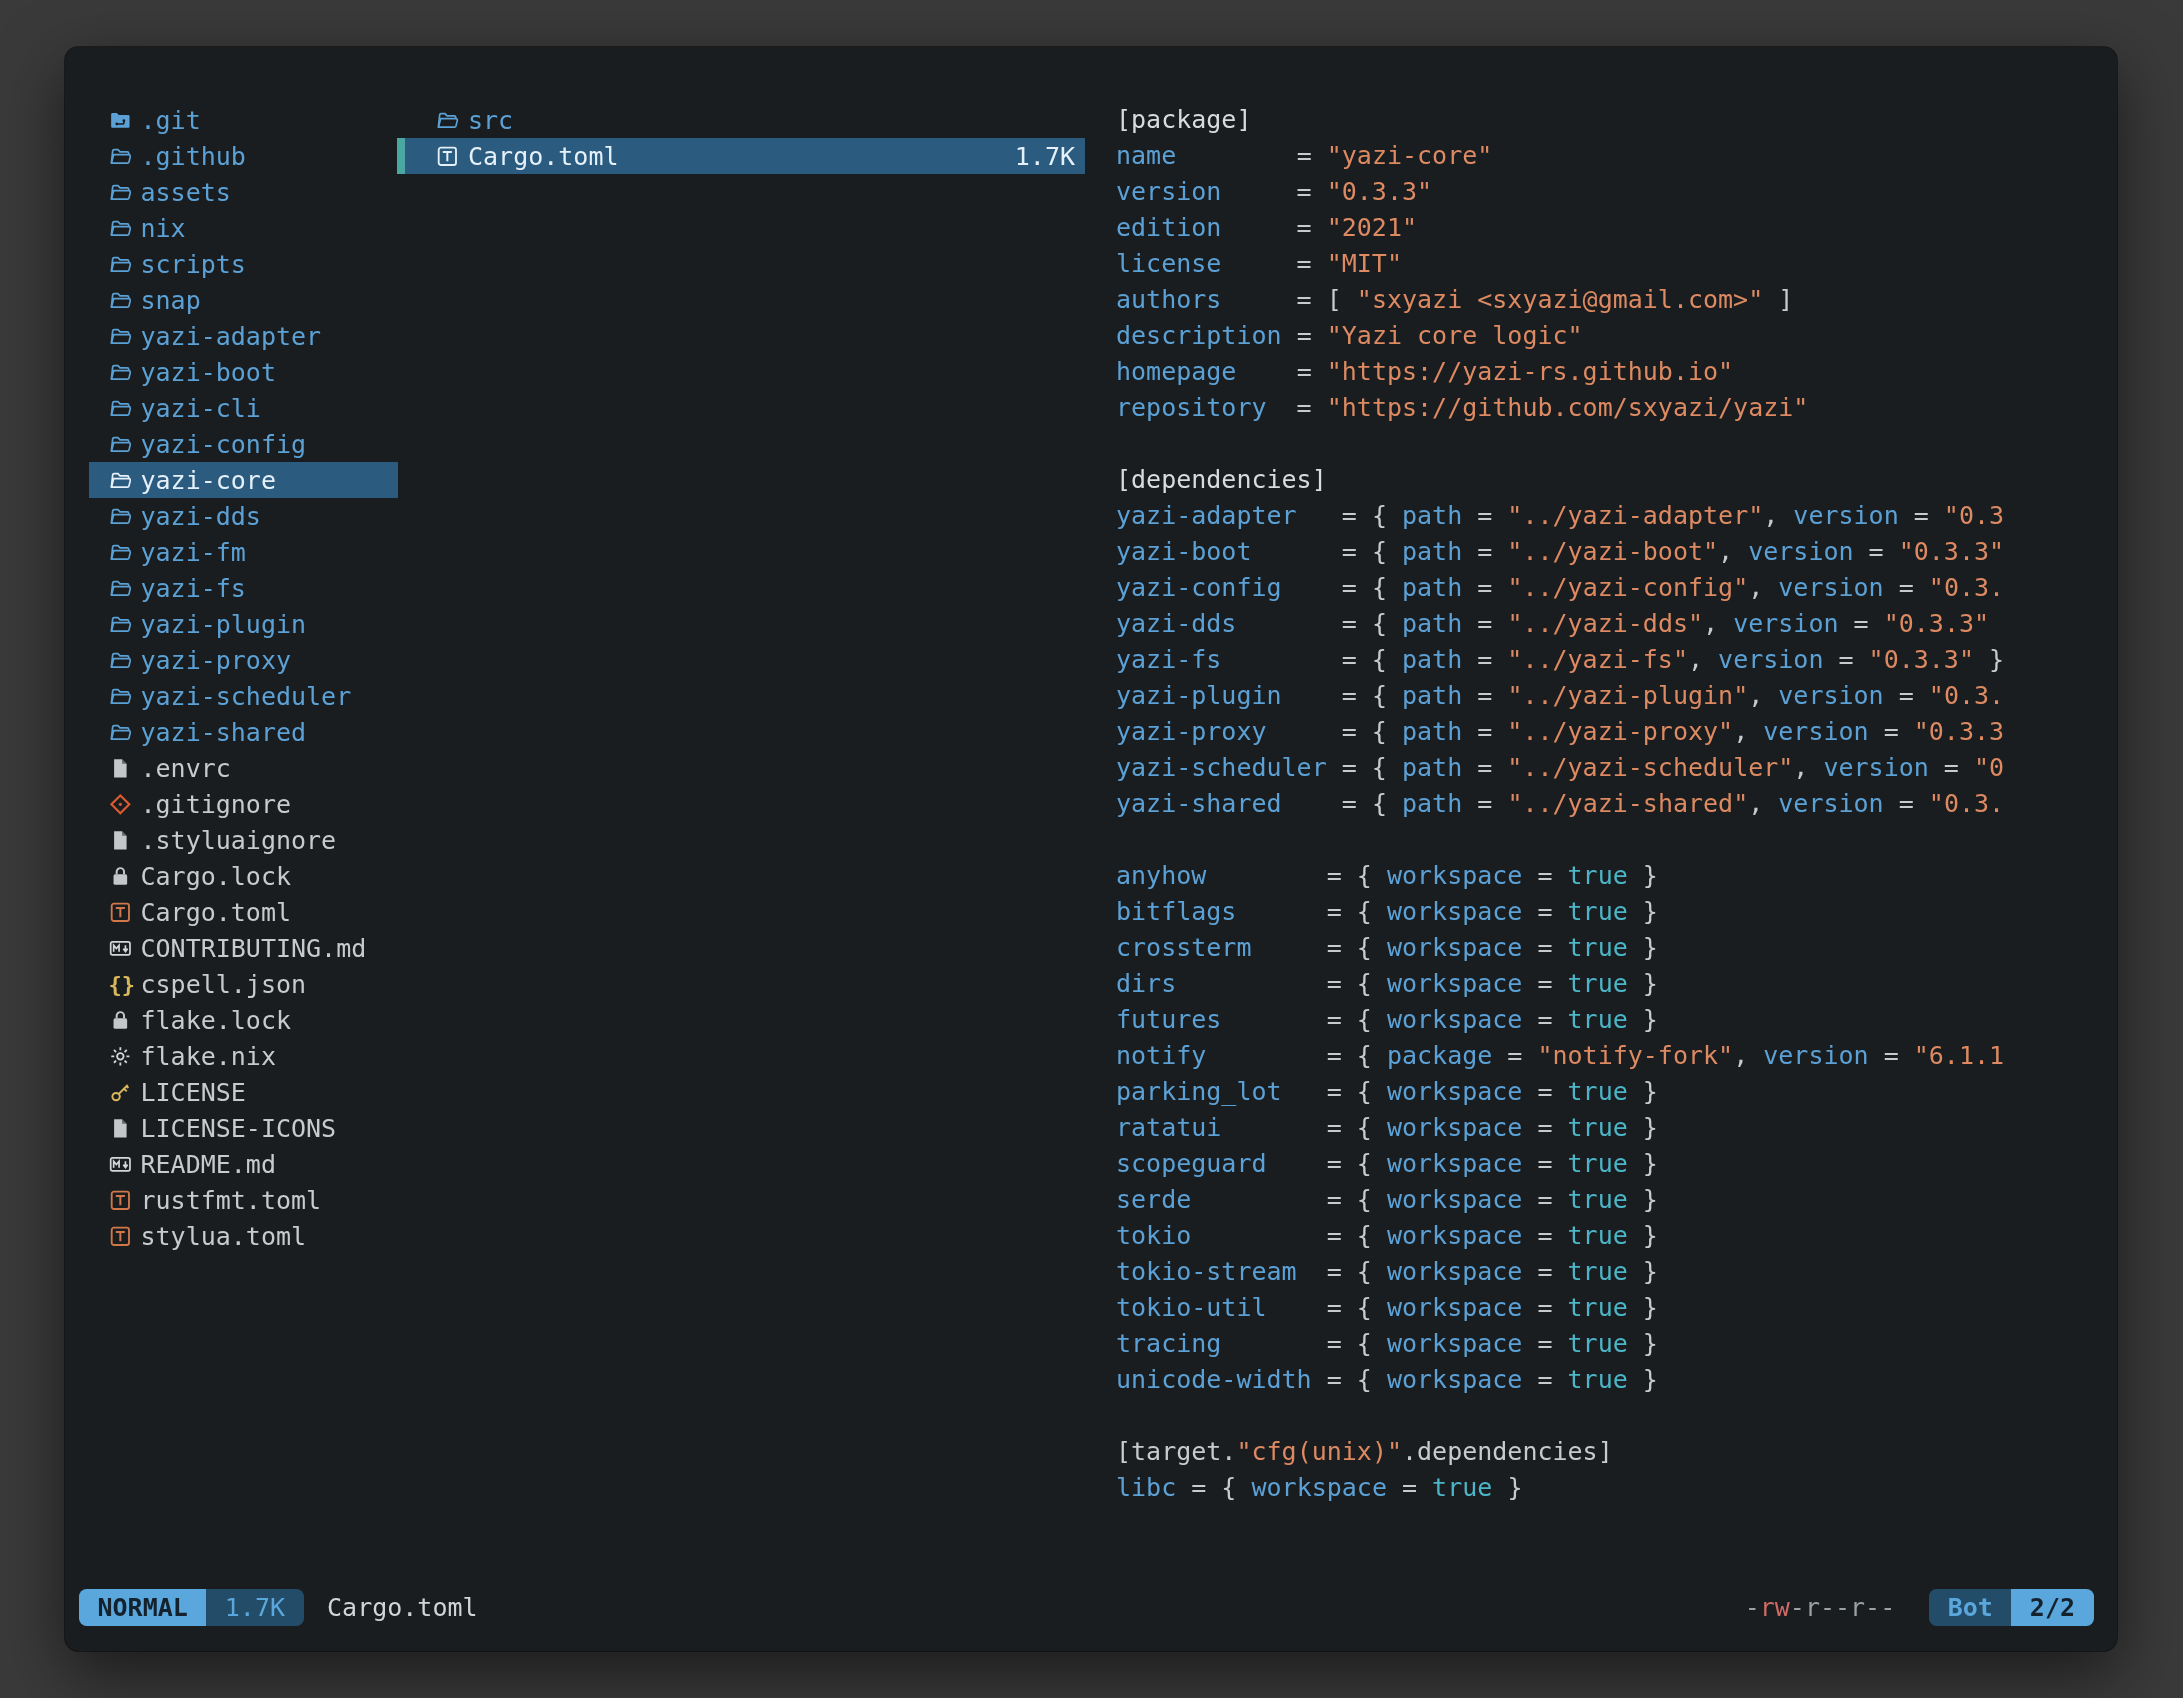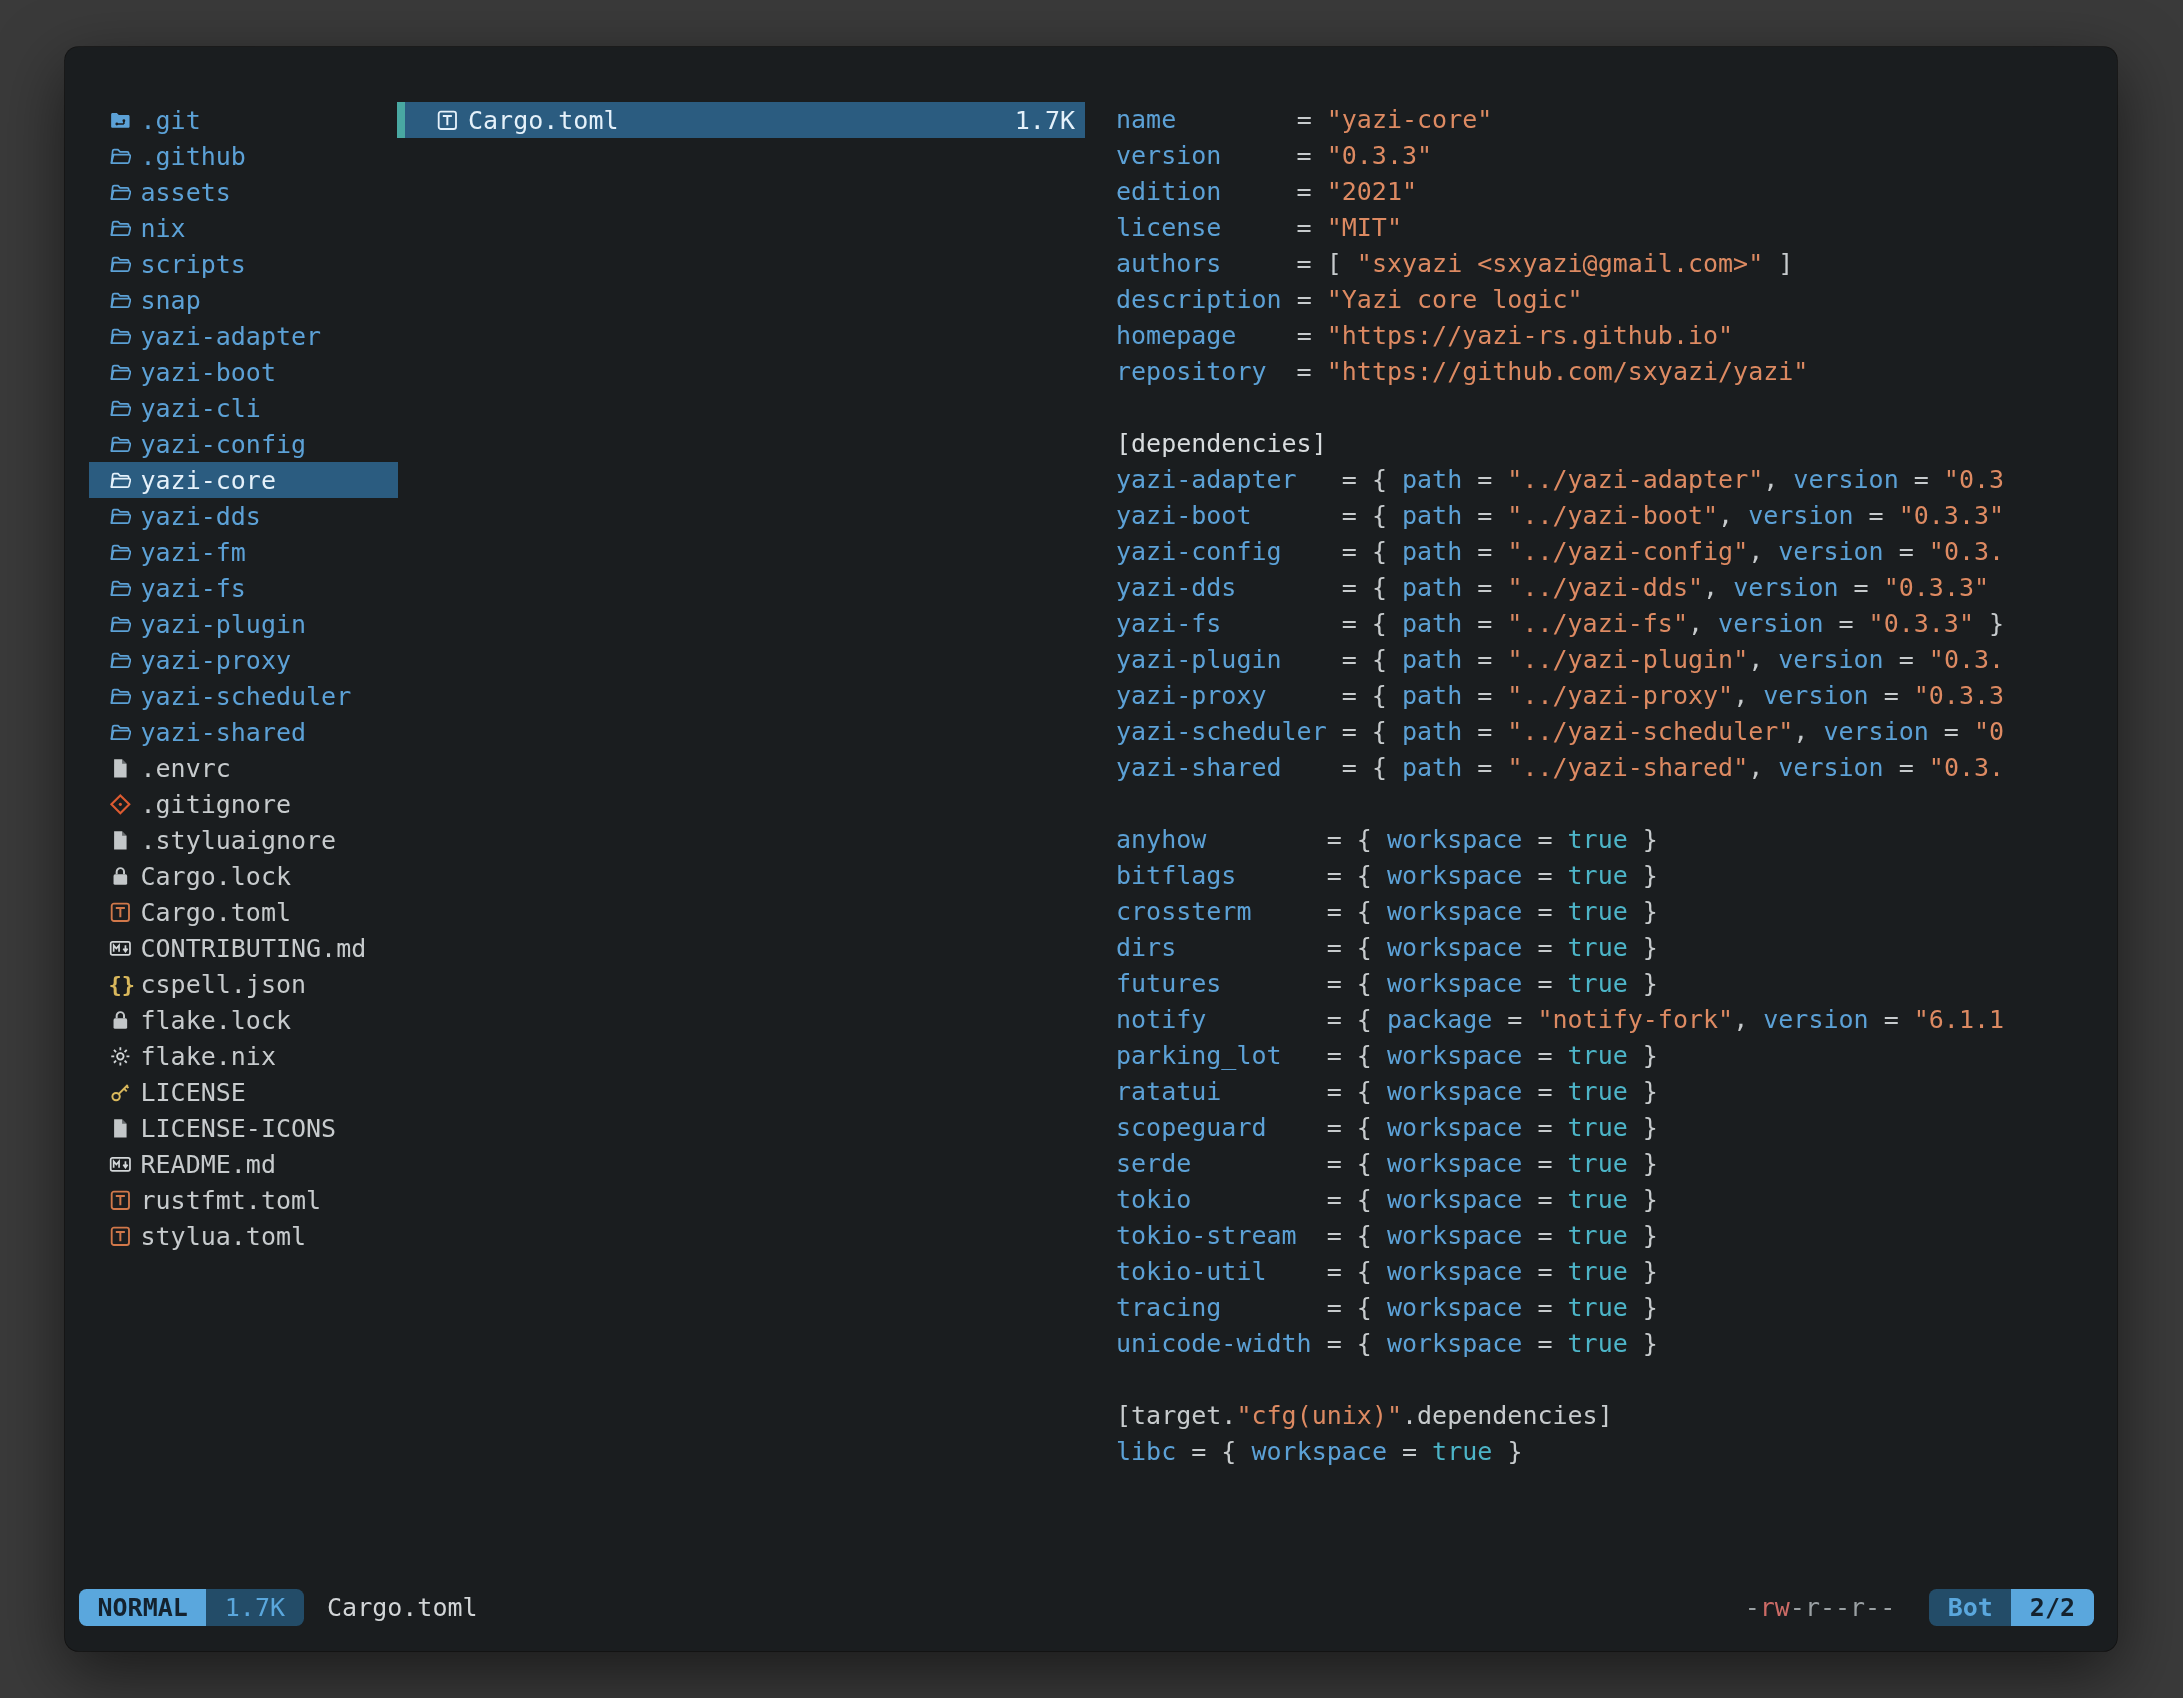--- a/index.html
+++ b/index.html
@@ -384,33 +384,43 @@
         <span class="icon icon-toml">
           <svg viewBox="0 0 16 16" width="22.7" height="22.7">
             <rect x="1.9" y="1.9" width="12.2" height="12.2" rx="1.6" fill="none" stroke="currentColor" stroke-width="1.3"></rect>
             <path d="M4.8 5h6.4M8 5v6.4" fill="none" stroke="currentColor" stroke-width="1.4"></path>
           </svg>
         </span>
         <span class="label">stylua.toml</span>
       </div>
     </div>
   <div class="pane pane-current">
+      <div class="row dir">
+        <span class="icon icon-folder">
+          <svg viewBox="0 0 16 16" width="22.7" height="22.7">
+            <path d="M1.7 12.8 2.6 4.2c.06-.5.48-.9 1-.9h2.7l1.5 1.6h5.1c.55 0 1 .45 1 1v.9" fill="none" stroke="currentColor" stroke-width="1.2"></path>
+            <path d="M3.3 6.8h10.8c.64 0 1.1.6.95 1.2l-1 4.1c-.11.44-.5.75-.97.75H1.7z" fill="none" stroke="currentColor" stroke-width="1.2" stroke-linejoin="round"></path>
+          </svg>
+        </span>
+        <span class="label">src</span>
+      </div>
       <div class="row file selected">
         <span class="marker"></span>
         <span class="icon icon-toml">
           <svg viewBox="0 0 16 16" width="22.7" height="22.7">
             <rect x="1.9" y="1.9" width="12.2" height="12.2" rx="1.6" fill="none" stroke="currentColor" stroke-width="1.3"></rect>
             <path d="M4.8 5h6.4M8 5v6.4" fill="none" stroke="currentColor" stroke-width="1.4"></path>
           </svg>
         </span>
         <span class="label">Cargo.toml</span>
         <span class="size">1.7K</span>
       </div>
     </div>
   <div class="pane pane-preview">
+      <div class="pline"><span class="tok-w">[package]</span></div>
       <div class="pline"><span class="tok-k">name</span><span class="tok-p">        = </span><span class="tok-s">"yazi-core"</span></div>
       <div class="pline"><span class="tok-k">version</span><span class="tok-p">     = </span><span class="tok-s">"0.3.3"</span></div>
       <div class="pline"><span class="tok-k">edition</span><span class="tok-p">     = </span><span class="tok-s">"2021"</span></div>
       <div class="pline"><span class="tok-k">license</span><span class="tok-p">     = </span><span class="tok-s">"MIT"</span></div>
       <div class="pline"><span class="tok-k">authors</span><span class="tok-p">     = [ </span><span class="tok-s">"sxyazi &lt;sxyazi@gmail.com&gt;"</span><span class="tok-p"> ]</span></div>
       <div class="pline"><span class="tok-k">description</span><span class="tok-p"> = </span><span class="tok-s">"Yazi core logic"</span></div>
       <div class="pline"><span class="tok-k">homepage</span><span class="tok-p">    = </span><span class="tok-s">"https://yazi-rs.github.io"</span></div>
       <div class="pline"><span class="tok-k">repository</span><span class="tok-p">  = </span><span class="tok-s">"https://github.com/sxyazi/yazi"</span></div>
       <div class="pline">&nbsp;</div>
       <div class="pline"><span class="tok-w">[dependencies]</span></div>

